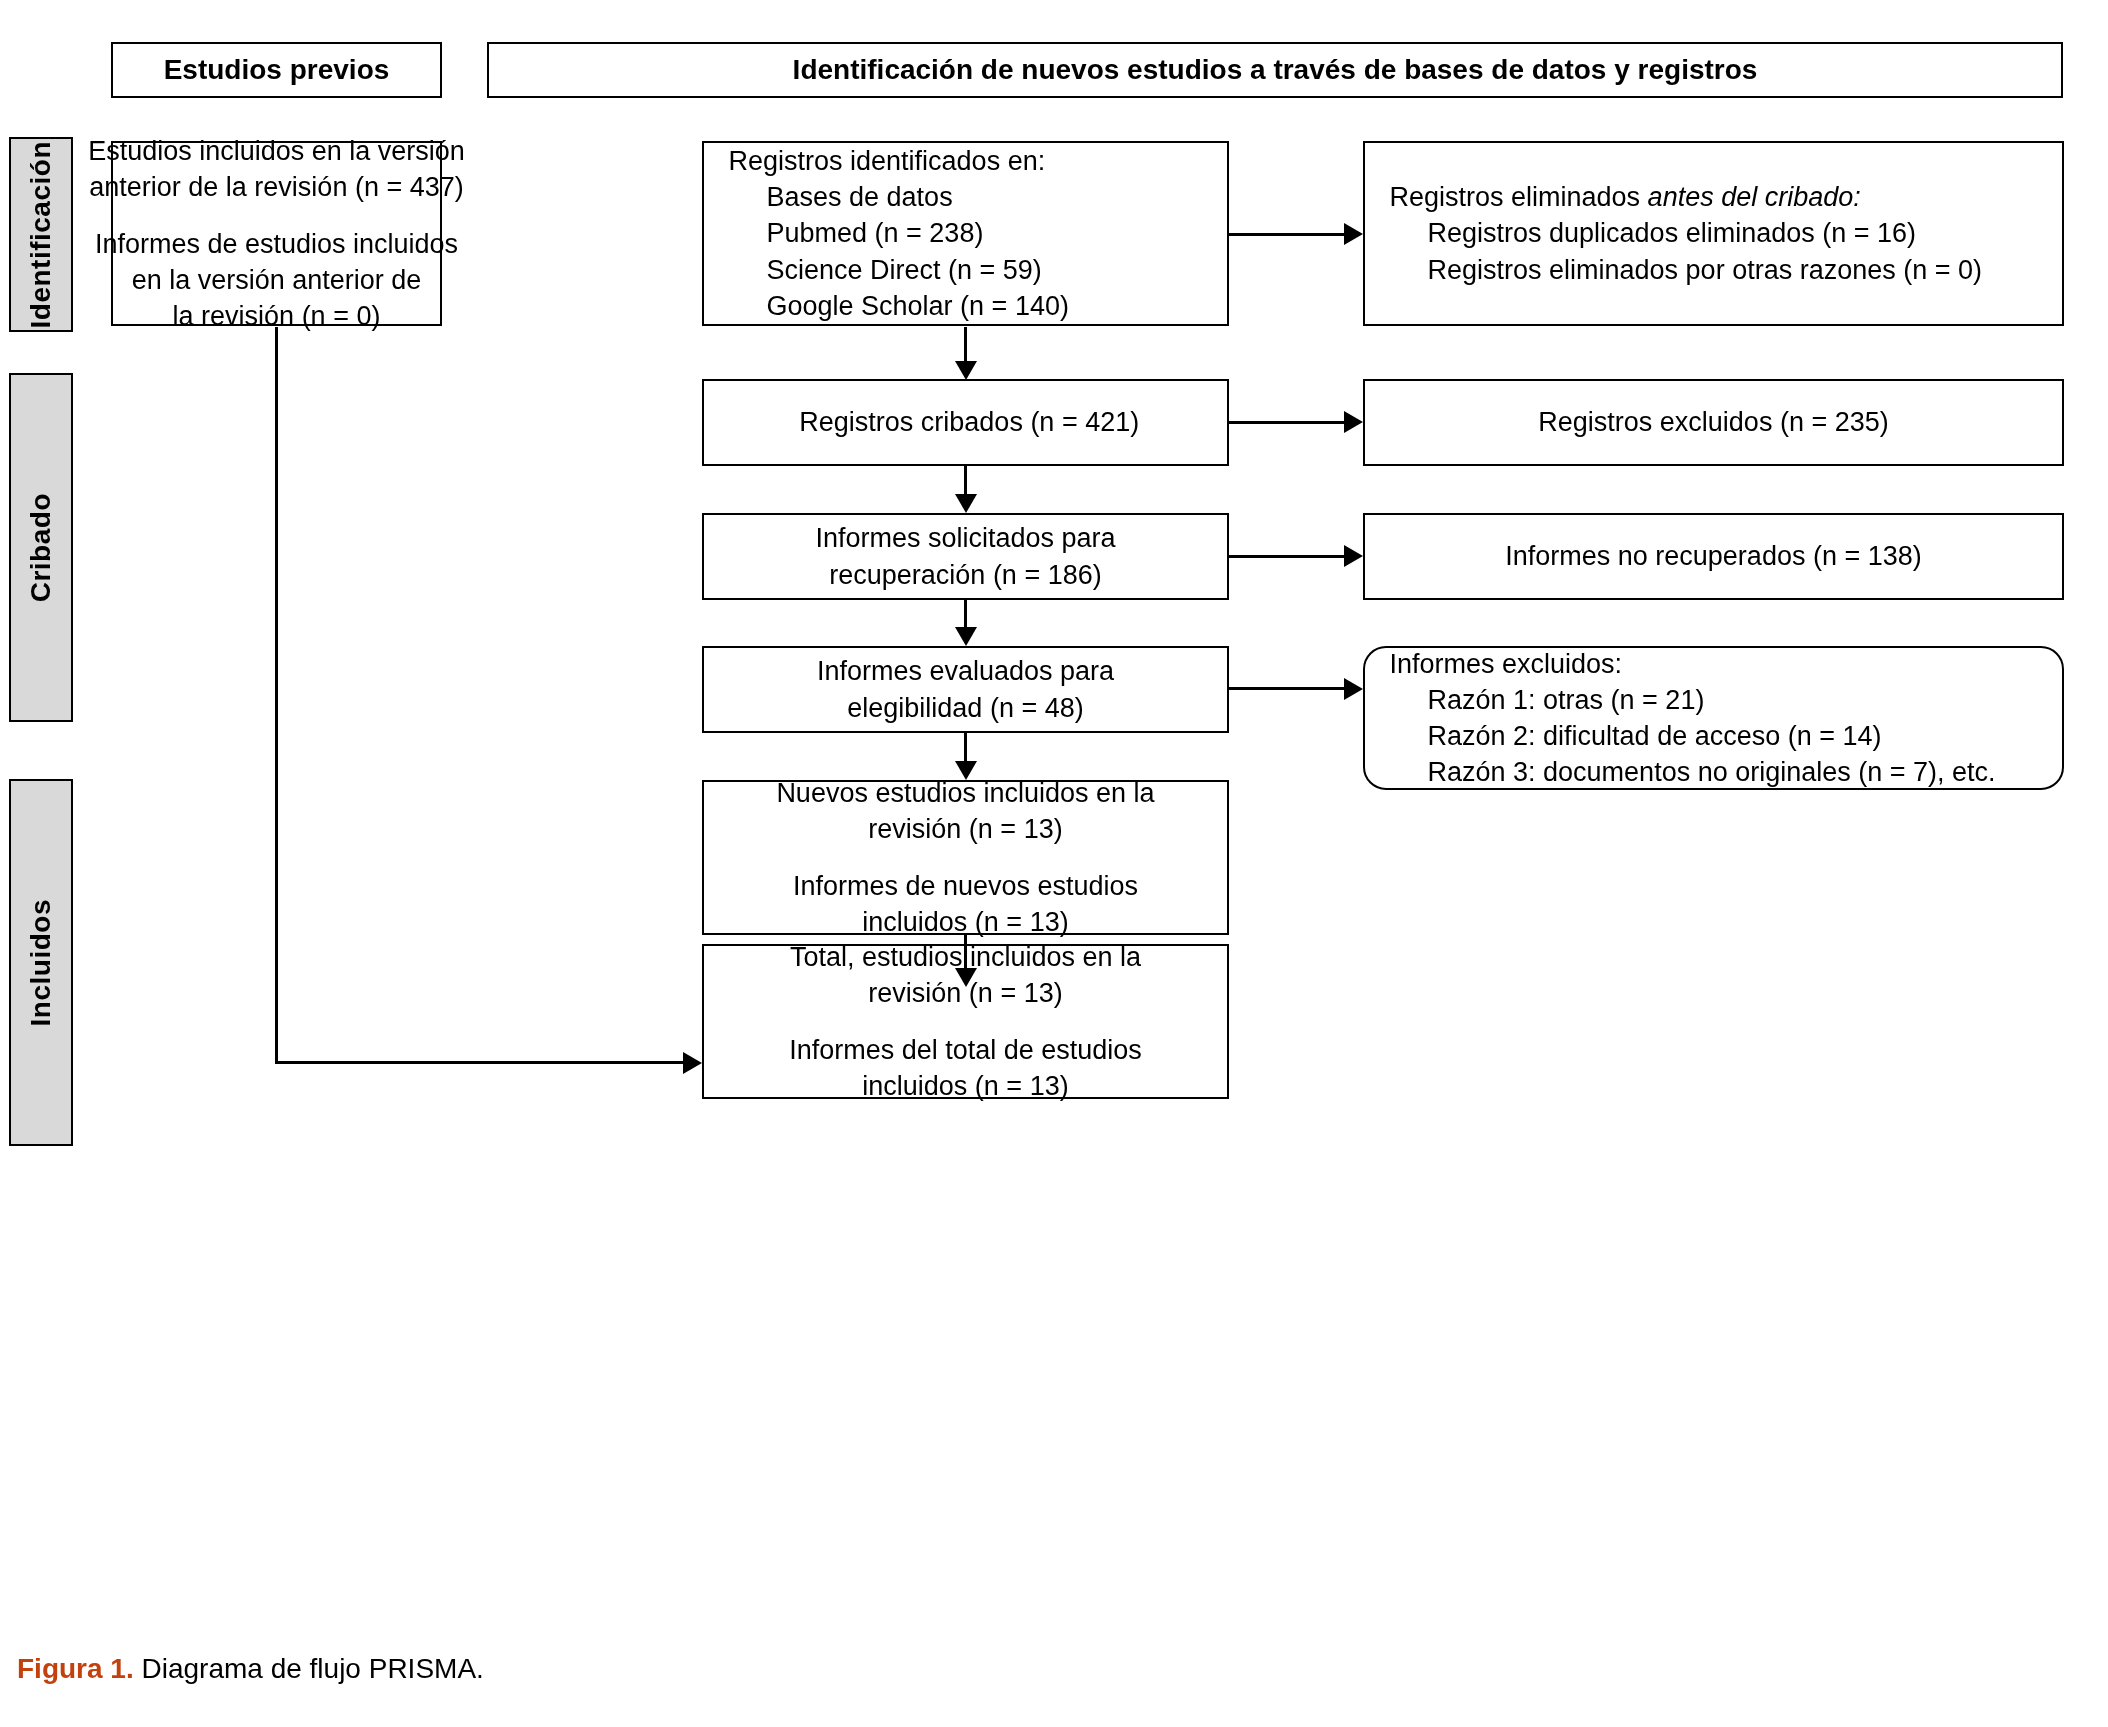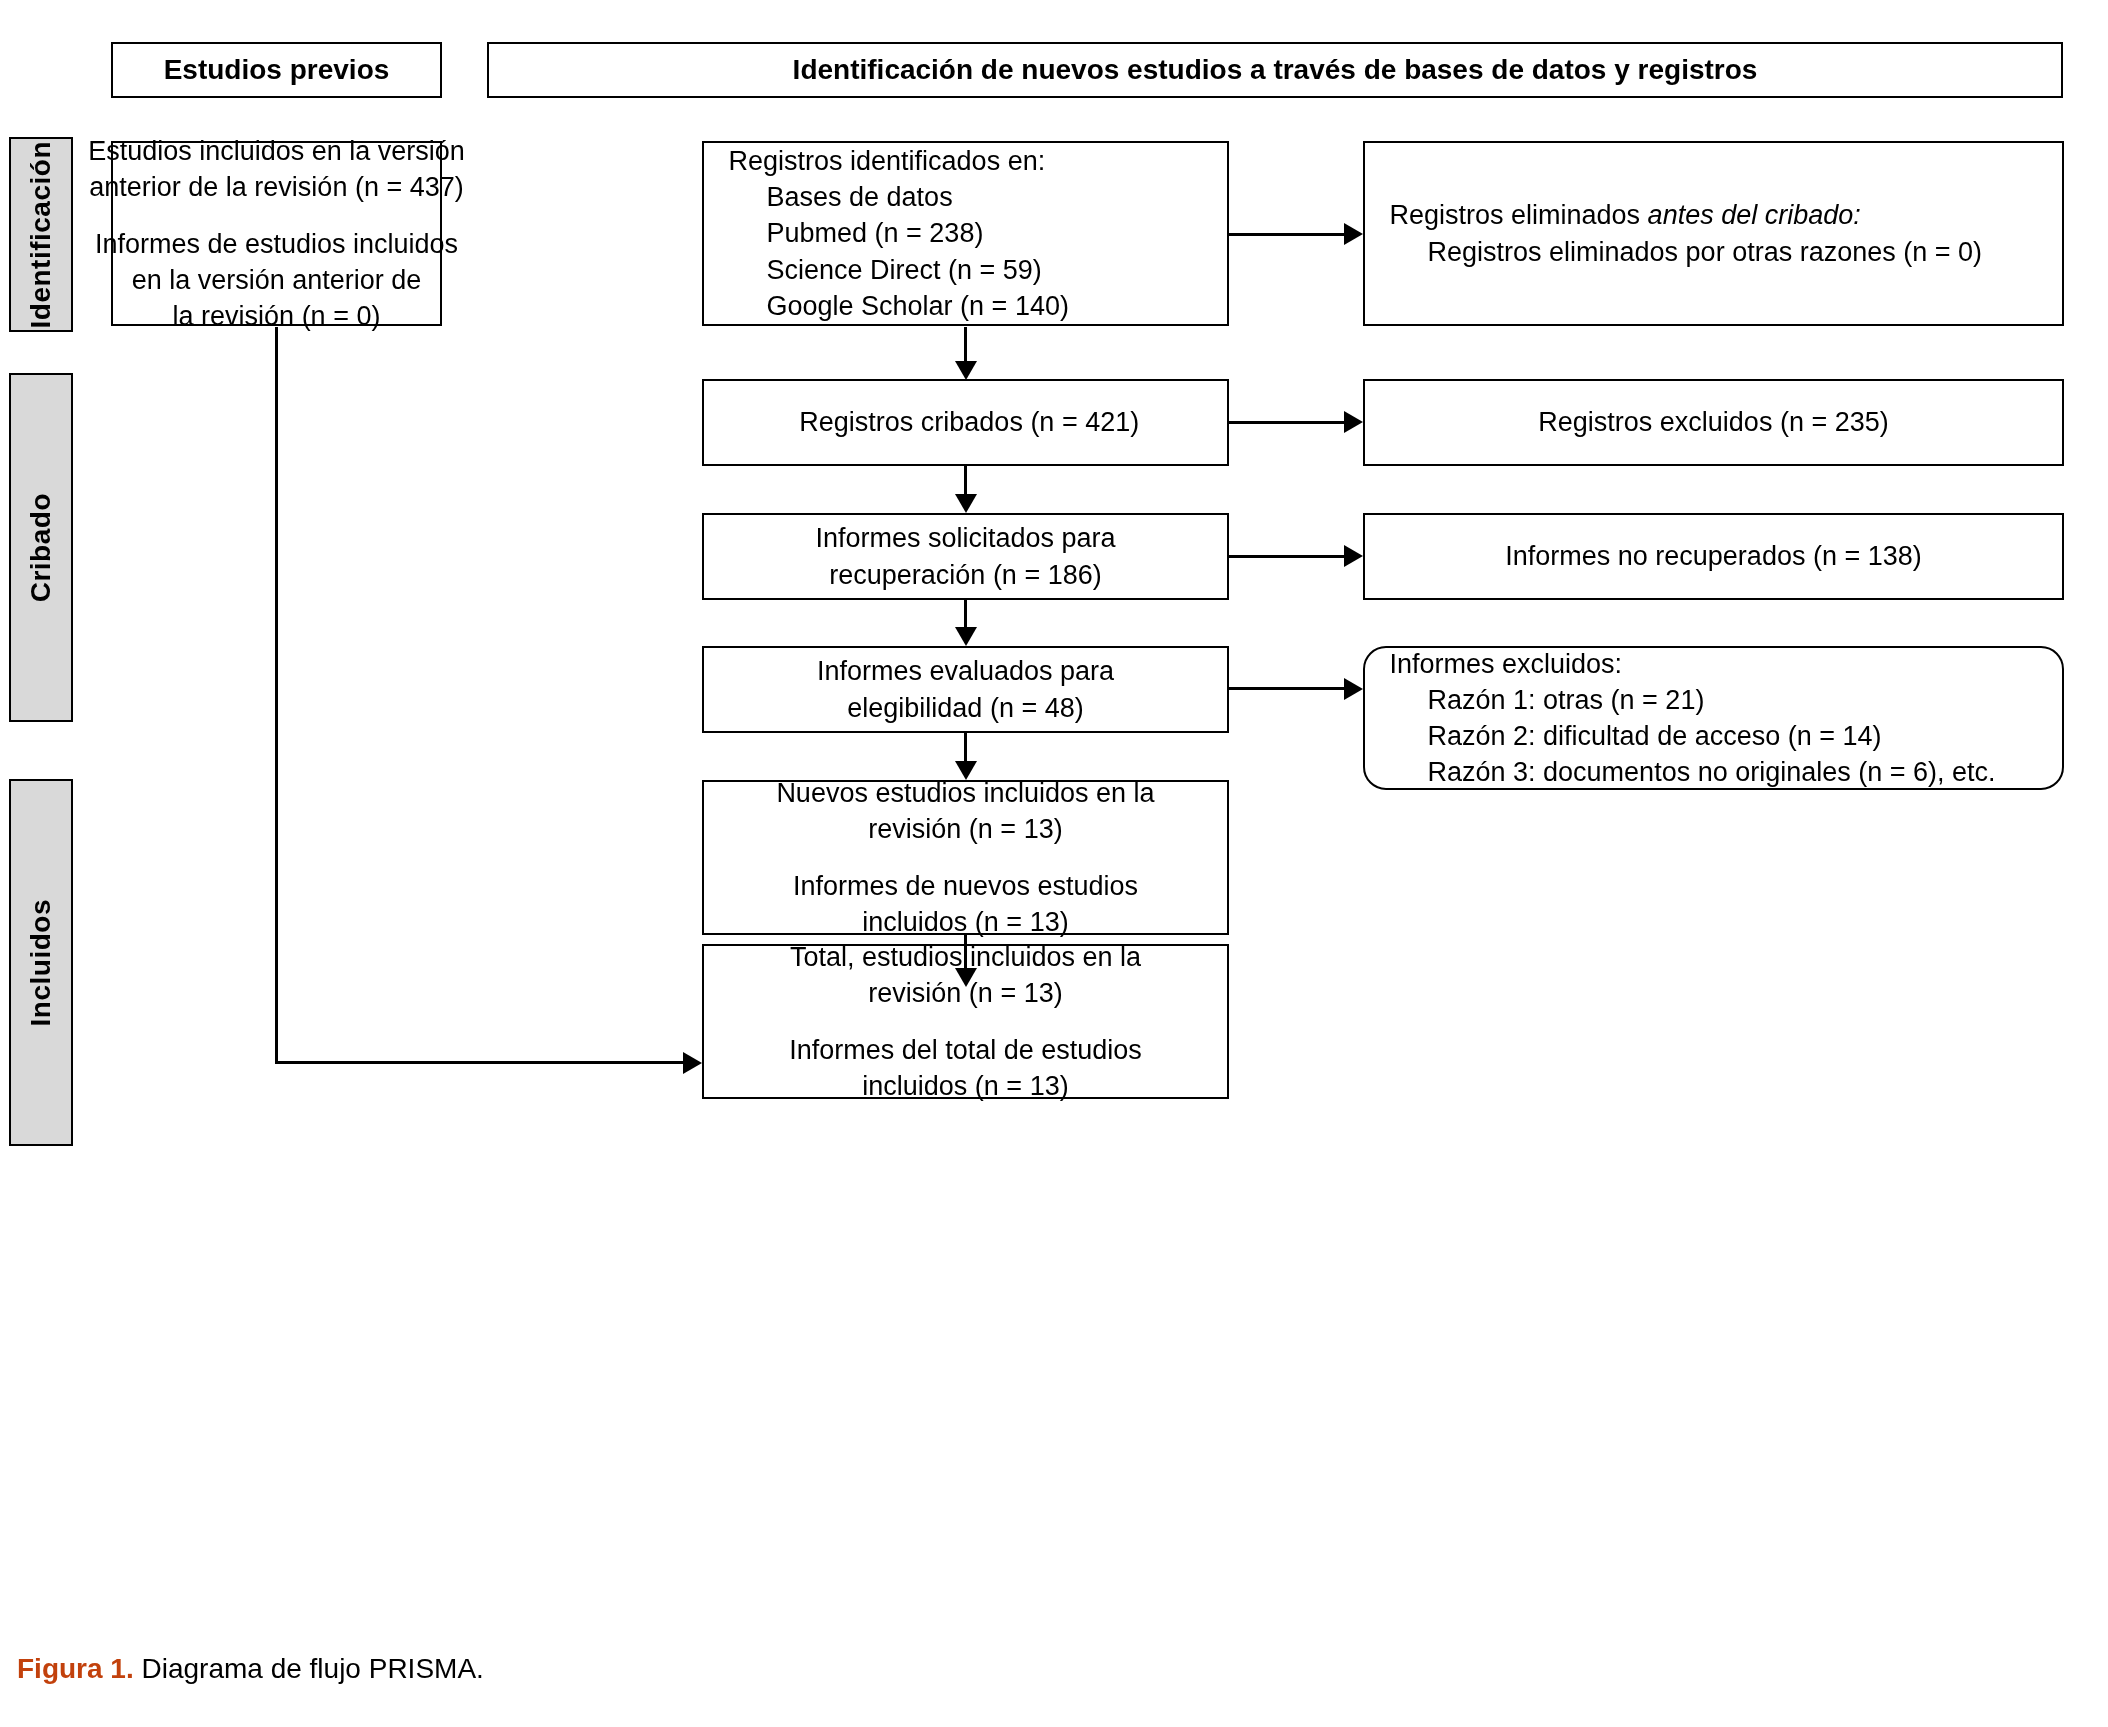--- a/index.html
+++ b/index.html
@@ -201,20 +201,21 @@
     </p>
     <p class="para">
       <span class="line">Informes del total de estudios</span>
       <span class="line">incluidos (n = 13)</span>
     </p>
   </div>
 
   <div class="box left-al" style="left:1363px; top:141px; width:701px; height:185px;">
     <p class="para">
       <span class="line"><span>Registros eliminados </span><em class="it">antes del cribado:</em></span>
+      <span class="line indent">Registros duplicados eliminados (n = 16)</span>
       <span class="line indent">Registros eliminados por otras razones (n = 0)</span>
     </p>
   </div>
 
   <div class="box center-al" style="left:1363px; top:379px; width:701px; height:87px;">
     <p class="para">
       <span class="line">Registros excluidos (n = 235)</span>
     </p>
   </div>
 
@@ -222,21 +223,21 @@
     <p class="para">
       <span class="line">Informes no recuperados (n = 138)</span>
     </p>
   </div>
 
   <div class="box left-al" style="left:1363px; top:646px; width:701px; height:144px;border-radius:23px;">
     <p class="para">
       <span class="line">Informes excluidos:</span>
       <span class="line indent">Razón 1: otras (n = 21)</span>
       <span class="line indent">Razón 2: dificultad de acceso (n = 14)</span>
-      <span class="line indent">Razón 3: documentos no originales (n = 6), etc.</span>
+      <span class="line indent">Razón 3: documentos no originales (n = 7), etc.</span>
     </p>
   </div>
 
   <div class="conn conn-v" style="left:964px; top:327px; height:34px;"></div>
   <div class="arrow-down" style="left:955px; top:361px;"></div>
 
   <div class="conn conn-h" style="left:1229px; top:233px; width:115px;"></div>
   <div class="arrow-right" style="left:1344px; top:223px;"></div>
 
   <div class="conn conn-v" style="left:964px; top:466px; height:28px;"></div>

